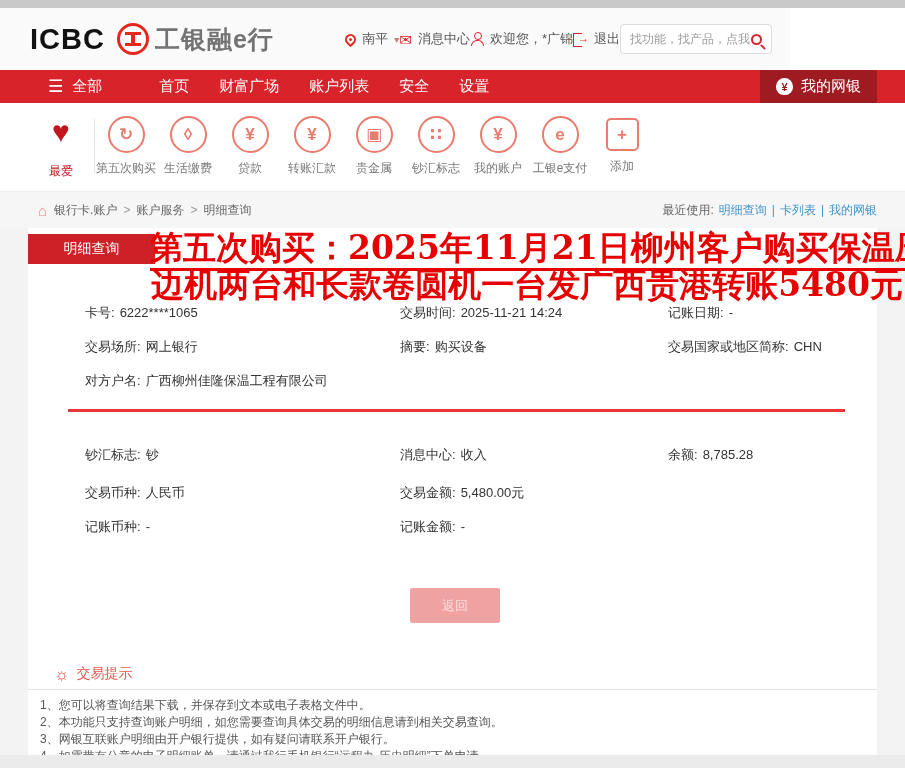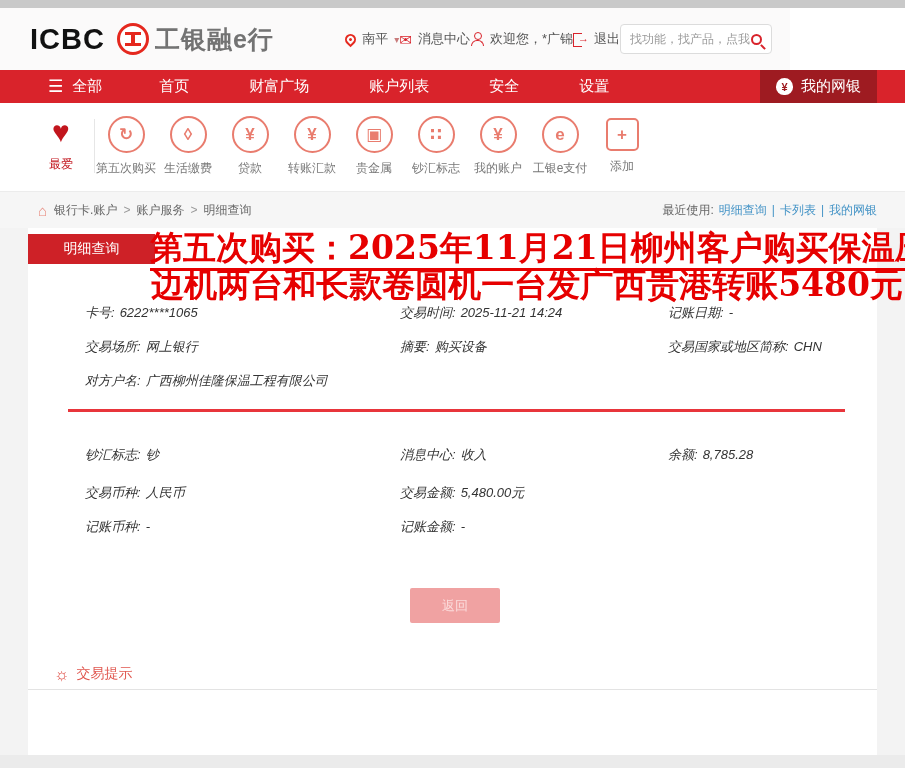--- a/index.html
+++ b/index.html
@@ -32,29 +32,29 @@
   .exit::after { content:"→"; position:absolute; top:0px; left:5px; color:#d9232b; font-size:11px; font-weight:bold; }
   .search { display:flex; align-items:center; border:1px solid #dcdcdc; background:#fff; border-radius:4px; height:30px; width:152px; padding:0 9px; }
   .search input { border:none; outline:none; flex:1; min-width:0; font-size:12px; color:#666; background:transparent; font-family:inherit; }
   .search input::placeholder { color:#9a9a9a; }
   .mag { width:11px; height:11px; border:2px solid #d9232b; border-radius:50%; position:relative; flex:0 0 auto; }
   .mag::after { content:""; position:absolute; width:2px; height:6px; background:#d9232b; transform:rotate(-45deg); top:8px; left:9px; }
   
   .nav { position:absolute; top:70px; left:0; width:905px; height:33px; background:#d9232b; display:flex; align-items:center; color:#fff; font-size:15px; }
   .nav-all { display:flex; align-items:center; gap:9px; margin-left:48px; cursor:pointer; }
   .menu-glyph { font-size:17px; line-height:1; }
-  .nav-items { display:flex; gap:60px; margin-left:57px; }
+  .nav-items { display:flex; gap:30px; margin-left:57px; }
   .nav-item { cursor:pointer; }
   .my-ebank { margin-left:auto; margin-right:28px; background:#9e1b21; height:33px; display:flex; align-items:center; padding:0 16px; gap:8px; cursor:pointer; }
   .bag { width:17px; height:17px; background:#fff; border-radius:50% 50% 46% 46%; display:flex; align-items:center; justify-content:center; color:#9e1b21; font-size:11px; font-weight:bold; }
   
   .iconrow { position:absolute; top:103px; left:0; width:905px; height:89px; background:#fff; border-bottom:1px solid #ececec; display:flex; align-items:flex-start; padding-top:13px; }
   .fav { width:66px; margin-left:28px; text-align:center; cursor:pointer; }
   .heart { font-size:30px; color:#c2151d; line-height:32px; }
-  .fav-lbl { font-size:12px; color:#c2151d; margin-top:8px; }
+  .fav-lbl { font-size:12px; color:#c2151d; margin-top:15px; }
   .vdiv { width:1px; height:54px; background:#e6e6e6; margin-top:3px; }
   .qitem { width:62px; text-align:center; cursor:pointer; }
   .qitem:first-of-type { margin-left:2px; }
   .qicon { width:37px; height:37px; border:2px solid #e97c6e; border-radius:50%; margin:0 auto; display:flex; align-items:center; justify-content:center; color:#e97c6e; font-size:17px; font-weight:bold; }
   .qicon.square { border-radius:5px; width:33px; height:33px; margin-top:2px; }
   .qlbl { font-size:12px; color:#777; margin-top:8px; line-height:14px; }
   
   .crumbbar { position:absolute; top:192px; left:0; width:905px; height:36px; background:#f6f6f6; display:flex; align-items:center; font-size:12px; color:#666; }
   .home { color:#e8897d; font-size:15px; margin-left:38px; margin-right:7px; line-height:1; }
   .crumb-sep { margin:0 6px; color:#999; }
@@ -62,21 +62,21 @@
   .recent a { color:#4393c6; text-decoration:none; cursor:pointer; }
   .pipe { color:#4393c6; }
   
   .main { position:absolute; top:228px; left:0; width:905px; height:527px; background:#f3f3f3; }
   .card { position:absolute; left:28px; top:0; width:849px; height:527px; background:#fff; }
   .tab { position:absolute; left:0; top:6px; width:127px; height:30px; background:#ce2127; color:#fff; font-size:14px; display:flex; align-items:center; justify-content:center; z-index:2; }
   .overlay { position:absolute; left:150px; right:2px; top:1px; text-align:right; z-index:5;
     font-family:"DejaVu Serif","Liberation Serif",serif; font-weight:bold; color:#e60000; font-size:33px; line-height:37px; white-space:nowrap; }
   .overlay .u { border-bottom:3px solid #e60000; padding-bottom:1px; }
   .frow { position:absolute; left:57px; width:790px; font-size:13px; color:#333; }
-  .frow .cell { position:absolute; top:0; left:0; white-space:nowrap;font-style:italic; }
+  .frow .cell { position:absolute; top:0; left:0; white-space:nowrap; }
   .frow .c2 { left:315px; }
   .frow .c3 { left:535px;margin-left:48px; }
   .cell .lbl { margin-right:5px; }
   .r1 { top:76px; } .r2 { top:110px; } .r3 { top:144px; }
   .r4 { top:218px; } .r5 { top:256px; } .r6 { top:290px; }
   .red-divider { position:absolute; left:40px; top:181px; width:777px; height:3px; background:#e8353b; }
   .backbtn { position:absolute; left:382px; top:360px; width:90px; height:35px; background:#f0a2a2; color:#fbdcdc; font-size:13px; border:none; border-radius:2px; cursor:pointer; font-family:inherit; }
   .tipshead { position:absolute; left:26px; top:437px; display:flex; align-items:center; gap:7px; font-size:14px; color:#e0574f; }
   .bulb { font-size:17px; line-height:1; color:#e0574f; }
   .tipsline { position:absolute; left:0; top:461px; width:849px; height:1px; background:#e3e3e3; }
@@ -233,20 +233,26 @@
       <span class="cell c2"><span class="lbl">记账金额:</span><span class="val">-</span></span>
     </div>
 
     <button class="backbtn">返回</button>
 
     <div class="tipshead">
       <span class="bulb">☼</span>
       <span>交易提示</span>
     </div>
     <div class="tipsline"></div>
+    <ul class="tipslist">
+      <li>1、您可以将查询结果下载，并保存到文本或电子表格文件中。</li>
+      <li>2、本功能只支持查询账户明细，如您需要查询具体交易的明细信息请到相关交易查询。</li>
+      <li>3、网银互联账户明细由开户银行提供，如有疑问请联系开户银行。</li>
+      <li>4、如需带有公章的电子明细账单，请通过我行手机银行“远程办-历史明细”下单申请。</li>
+    </ul>
   </div>
 
   <div class="overlay">
     <div><span class="u">第五次购买：2025年11月21日柳州客户购买保温压</span></div>
     <div><span>边机两台和长款卷圆机一台发广西贵港转账5480元</span></div>
   </div>
 </div>
 
 <div class="footer"></div>
 

